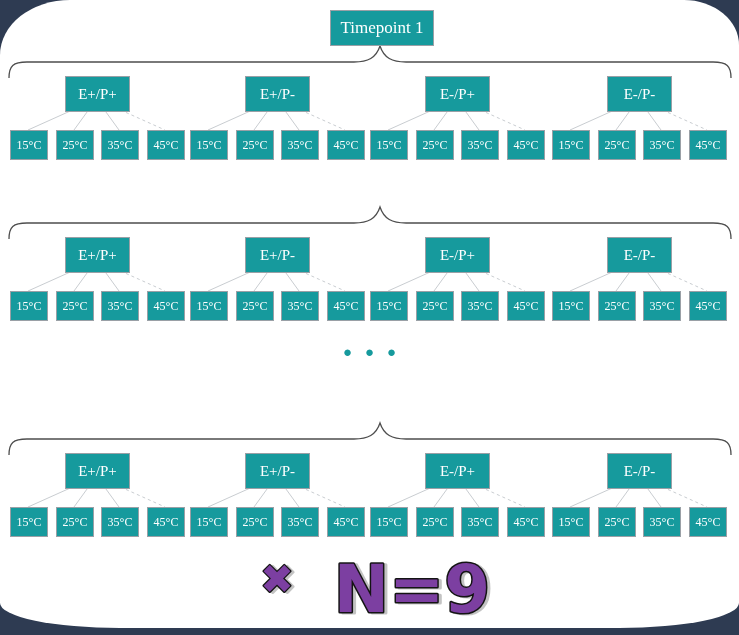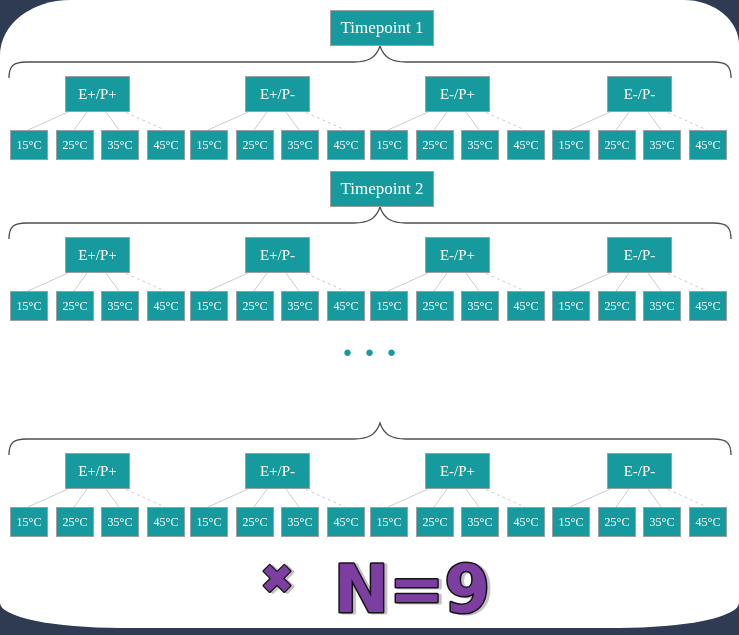--- a/index.html
+++ b/index.html
@@ -97,21 +97,20 @@
         <line x1="432.5" y1="110" x2="388" y2="130"></line>
           <line x1="448.5" y1="110" x2="434" y2="130"></line>
           <line x1="464.5" y1="110" x2="479" y2="130"></line>
           <line class="dash" x1="480.5" y1="110" x2="525" y2="130"></line>
         <line x1="614.5" y1="110" x2="570" y2="130"></line>
           <line x1="630.5" y1="110" x2="616" y2="130"></line>
           <line x1="646.5" y1="110" x2="661" y2="130"></line>
           <line class="dash" x1="662.5" y1="110" x2="707" y2="130"></line>
       </g>
     </svg>
-    <div class="tp">Timepoint 2</div>
     <div class="grp" style="left:65px">E+/P+</div>
     <div class="grp" style="left:245px">E+/P-</div>
     <div class="grp" style="left:425px">E-/P+</div>
     <div class="grp" style="left:607px">E-/P-</div>
     <div class="tmp" style="left:10px">15°C</div>
     <div class="tmp" style="left:56px">25°C</div>
     <div class="tmp" style="left:101px">35°C</div>
     <div class="tmp" style="left:147px">45°C</div>
     <div class="tmp" style="left:190px">15°C</div>
     <div class="tmp" style="left:236px">25°C</div>

